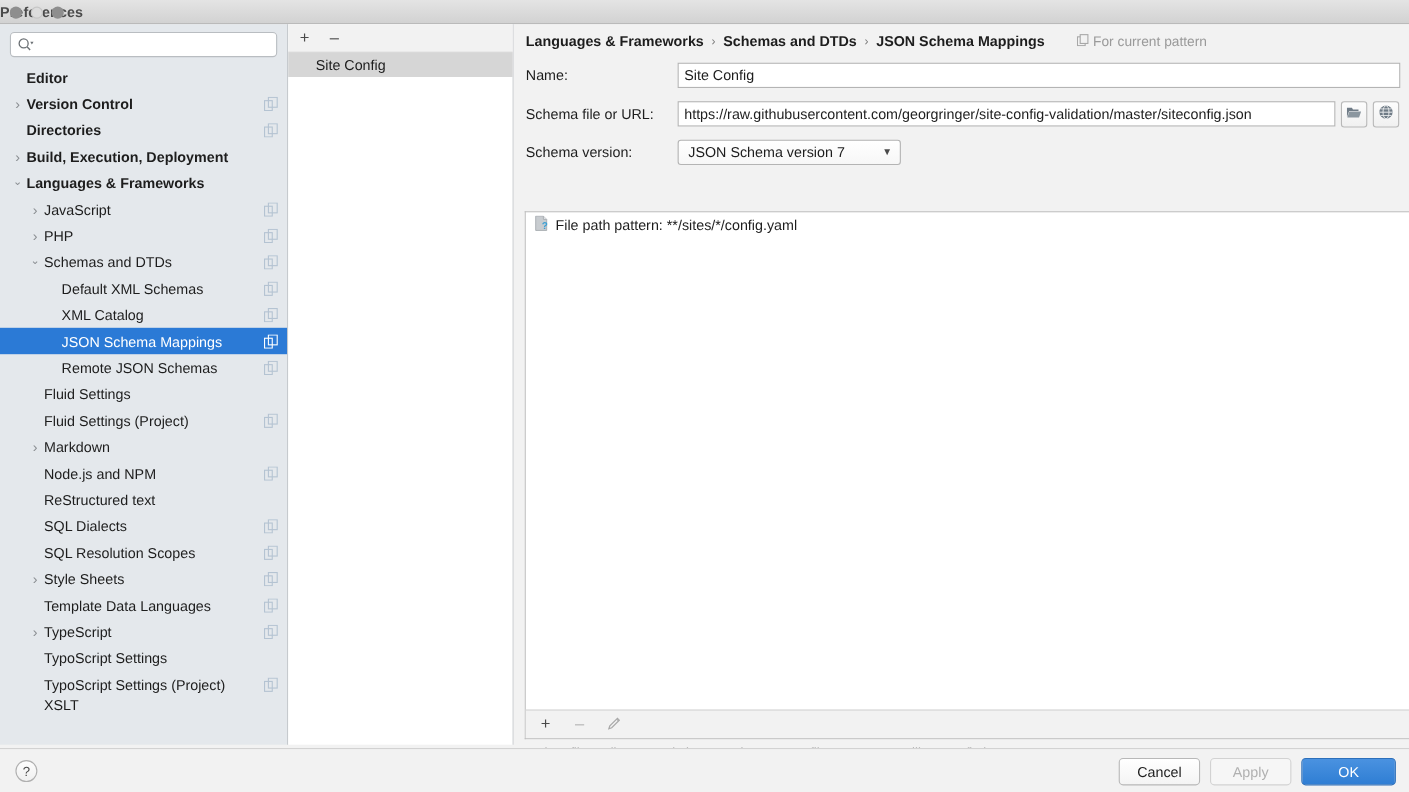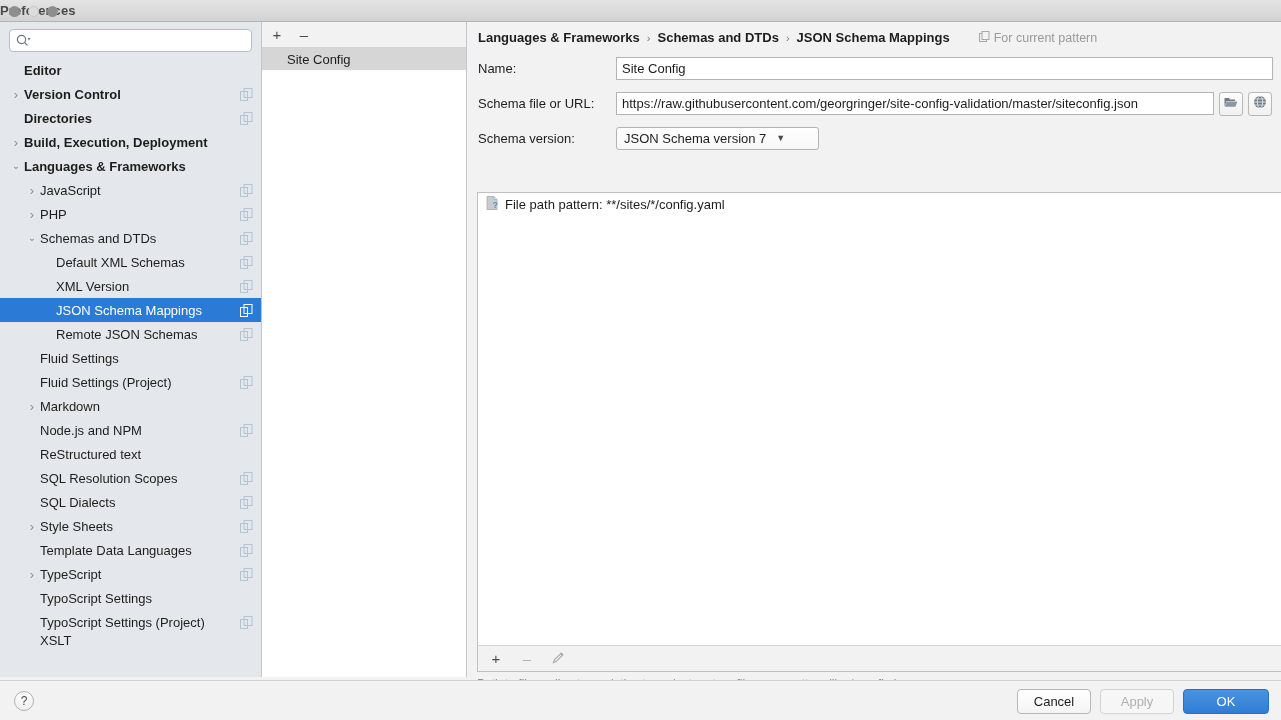--- a/index.html
+++ b/index.html
@@ -136,22 +136,22 @@
   .icon-btn {
     width: 24px; height: 24px; margin-left: 5px;
     background: linear-gradient(to bottom,#fdfdfd,#f0f0f0);
     border: 1px solid #b8b8b8; border-radius: 3px;
     display: flex; align-items: center; justify-content: center;
   }
   .combo {
     height: 23px; min-width: 203px;
     background: linear-gradient(to bottom,#ffffff,#f7f7f7);
     border: 1px solid #b4b4b4; border-radius: 3px;
-    display: flex; align-items: center; justify-content: flex-start;
-    padding: 0 7px 0 7px; font-size: 13px;
+    display: flex; align-items: center; justify-content: flex-end;
+    padding: 0 7px 0 7px; font-size: 13px; gap: 24px;
   }
   .caret { color: #4a4a4a; font-size: 9px; margin-left: 10px; }
 
   
   .pattern-box {
     position: absolute; left: 477px; top: 170px;
     width: 804px; height: 480px;
     background: #fff; border: 1px solid #c0c0c0;
     border-right: none;
   }
@@ -285,21 +285,21 @@
         <div class="tree-item lvl2">
           <span class="arrow" style="margin-left: 40px;"></span>
           <span class="label">Default XML Schemas</span>
           <span class="copy-icon"><svg width="13" height="13" viewBox="0 0 13 13">
               <rect x="0.5" y="3.5" width="7" height="9" fill="none" stroke="#b4c3d2"></rect>
               <rect x="4" y="0.5" width="8" height="9" fill="none" stroke="#b4c3d2"></rect>
             </svg></span>
         </div>
         <div class="tree-item lvl2">
           <span class="arrow" style="margin-left: 40px;"></span>
-          <span class="label">XML Version</span>
+          <span class="label">XML Catalog</span>
           <span class="copy-icon"><svg width="13" height="13" viewBox="0 0 13 13">
               <rect x="0.5" y="3.5" width="7" height="9" fill="none" stroke="#b4c3d2"></rect>
               <rect x="4" y="0.5" width="8" height="9" fill="none" stroke="#b4c3d2"></rect>
             </svg></span>
         </div>
         <div class="tree-item lvl2 selected">
           <span class="arrow" style="margin-left: 40px;"></span>
           <span class="label">JSON Schema Mappings</span>
           <span class="copy-icon"><svg width="13" height="13" viewBox="0 0 13 13">
               <rect x="0.5" y="3.5" width="7" height="9" fill="none" stroke="#ffffff"></rect>
@@ -337,29 +337,29 @@
               <rect x="0.5" y="3.5" width="7" height="9" fill="none" stroke="#b4c3d2"></rect>
               <rect x="4" y="0.5" width="8" height="9" fill="none" stroke="#b4c3d2"></rect>
             </svg></span>
         </div>
         <div class="tree-item lvl1">
           <span class="arrow" style="margin-left: 24px;"></span>
           <span class="label">ReStructured text</span>
         </div>
         <div class="tree-item lvl1">
           <span class="arrow" style="margin-left: 24px;"></span>
+          <span class="label">SQL Dialects</span>
+          <span class="copy-icon"><svg width="13" height="13" viewBox="0 0 13 13">
+              <rect x="0.5" y="3.5" width="7" height="9" fill="none" stroke="#b4c3d2"></rect>
+              <rect x="4" y="0.5" width="8" height="9" fill="none" stroke="#b4c3d2"></rect>
+            </svg></span>
+        </div>
+        <div class="tree-item lvl1">
+          <span class="arrow" style="margin-left: 24px;"></span>
           <span class="label">SQL Resolution Scopes</span>
-          <span class="copy-icon"><svg width="13" height="13" viewBox="0 0 13 13">
-              <rect x="0.5" y="3.5" width="7" height="9" fill="none" stroke="#b4c3d2"></rect>
-              <rect x="4" y="0.5" width="8" height="9" fill="none" stroke="#b4c3d2"></rect>
-            </svg></span>
-        </div>
-        <div class="tree-item lvl1">
-          <span class="arrow" style="margin-left: 24px;"></span>
-          <span class="label">SQL Dialects</span>
           <span class="copy-icon"><svg width="13" height="13" viewBox="0 0 13 13">
               <rect x="0.5" y="3.5" width="7" height="9" fill="none" stroke="#b4c3d2"></rect>
               <rect x="4" y="0.5" width="8" height="9" fill="none" stroke="#b4c3d2"></rect>
             </svg></span>
         </div>
         <div class="tree-item lvl1">
           <span class="arrow" style="margin-left: 24px; font-size: 13px;">›</span>
           <span class="label">Style Sheets</span>
           <span class="copy-icon"><svg width="13" height="13" viewBox="0 0 13 13">
               <rect x="0.5" y="3.5" width="7" height="9" fill="none" stroke="#b4c3d2"></rect>

